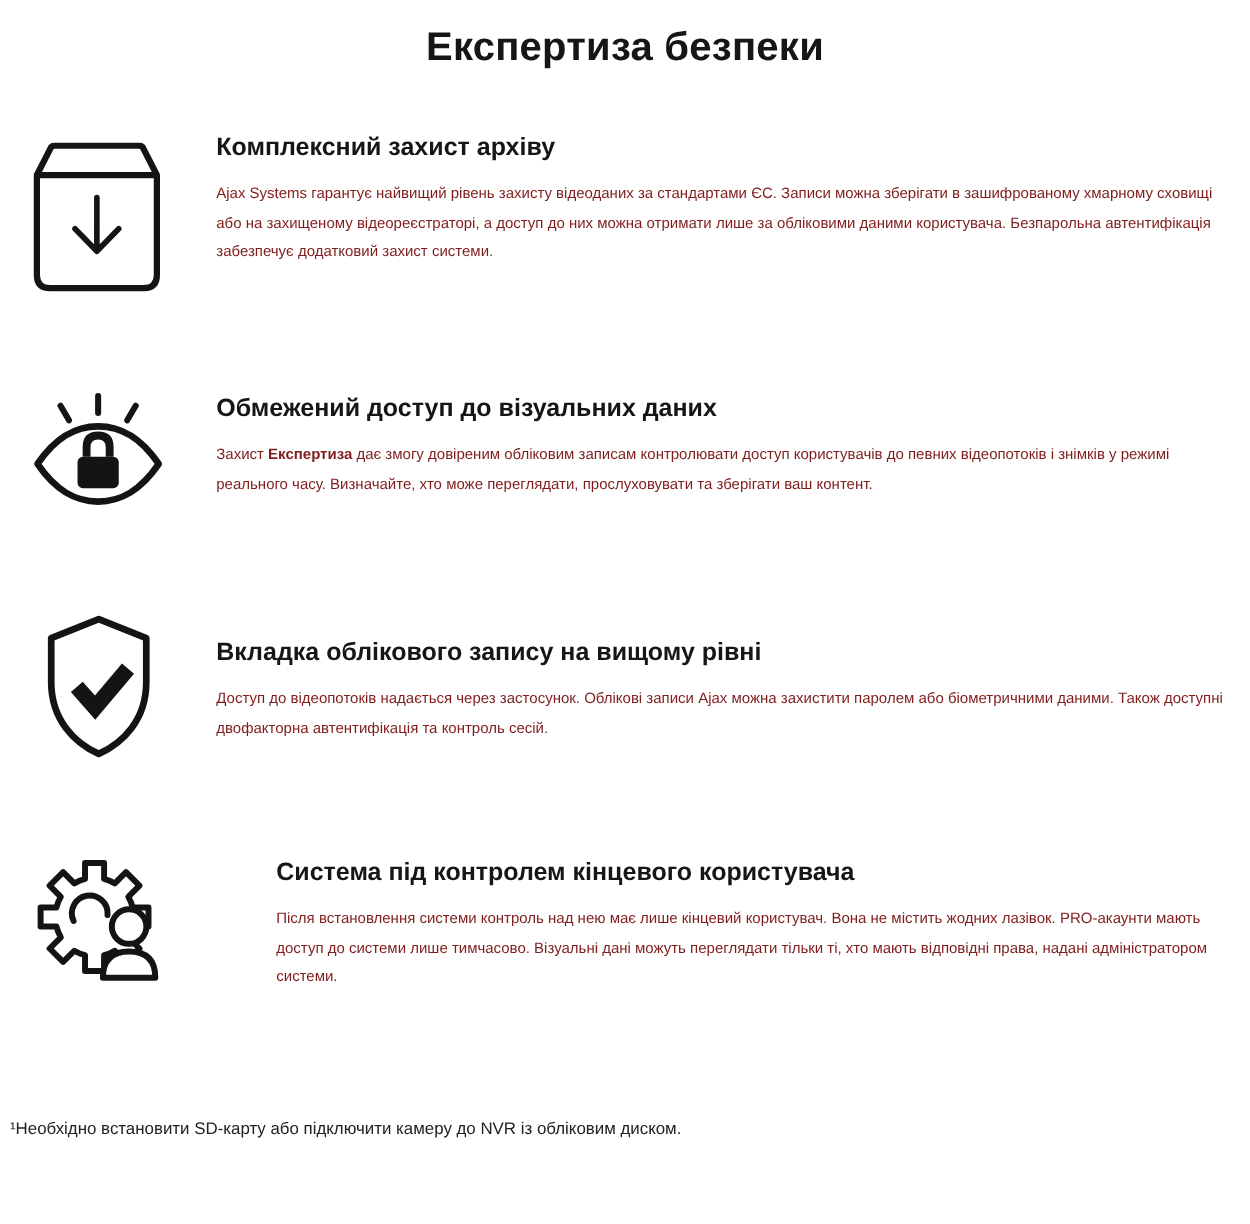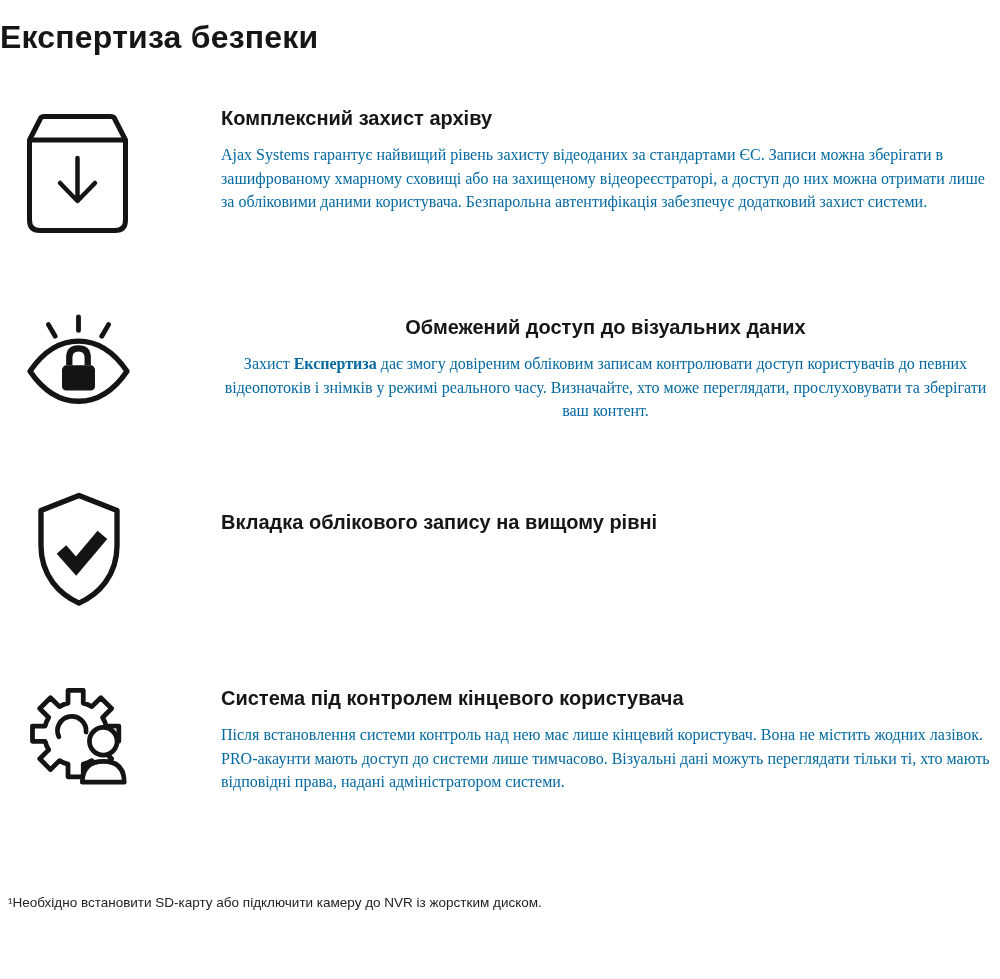--- a/index.html
+++ b/index.html
@@ -8,62 +8,61 @@
     width: 1000px;
     height: 979px;
     background: #ffffff;
     font-family: "Liberation Sans", sans-serif;
     color: #1a1a1a;
     overflow: hidden;
   }
   .title {
     margin: 0;
     padding-top: 17px;
+    text-align: center;
     font-size: 32px;
     line-height: 40px;
     font-weight: 700;
     color: #161616;
     letter-spacing: 0.2px;
   }
   .content { margin-top: 50px; }
   .row { display: flex; align-items: flex-start; }
   .row-1 { min-height: 209px; }
-  .row-2 { min-height: 195px; text-align: center; }
+  .row-2 { min-height: 195px; }
   .row-3 { min-height: 176px; }
-  .row-4 { min-height: 188px; }
+  .row-4 { min-height: 188px; gap: 48px; }
   .icon-col {
     flex: 0 0 173px;
     width: 173px;
     box-sizing: border-box;
     padding-left: 26px;
   }
   .icon-col svg { display: block; }
   .icon-box    { margin-top: 7px; }
   .icon-eye    { margin-top: -4px; margin-left: -1px; }
   .icon-shield { margin-top: -20px; margin-left: 6px; }
   .icon-gear   { margin-top: -3px; margin-left: 2px; }
   .text-col {
     flex: 1 1 auto;
     max-width: 817px;
     padding-right: 10px;
-    margin-left: 48px;
   }
   .section-heading {
     margin: 0 0 13px 0;
     font-size: 20px;
     line-height: 23px;
     font-weight: 700;
     color: #161616;
   }
   .section-body {
     margin: 0;
-    font-size: 16px;
+    font-size: 12px;
     line-height: 23.5px;
-    color: #0369a1;
-    font-family: Liberation Serif, serif;
+    color: #7f1d1d;
   }
   .section-body b { font-weight: 700; }
   .footnote {
     margin: 19px 0 0 8px;
     font-size: 13.5px;
     line-height: 18px;
     color: #222222;
   }
   .ic { stroke: #141414; fill: none; stroke-linejoin: round; }
 </style>
@@ -107,35 +106,36 @@
 
     <div class="row row-3">
       <div class="icon-col">
         <svg class="icon-shield" width="94" height="117" viewBox="0 0 96 120" xmlns="http://www.w3.org/2000/svg">
           <path class="ic" stroke-width="5.5" d="M 48 4.5 L 9 20 L 9 56 C 9 87 28 106 48 115 C 68 106 87 87 87 56 L 87 20 Z"></path>
           <path d="M 30 60 L 45 77 L 72 45" stroke="#141414" stroke-width="13" fill="none" stroke-linecap="butt" stroke-linejoin="miter"></path>
         </svg>
       </div>
       <div class="text-col">
         <h2 class="section-heading">Вкладка облікового запису на вищому рівні</h2>
+        <p class="section-body">Доступ до відеопотоків надається через застосунок. Облікові записи Ajax можна захистити паролем або біометричними даними. Також доступні двофакторна автентифікація та контроль сесій.</p>
       </div>
     </div>
 
     <div class="row row-4">
       <div class="icon-col">
         <svg class="icon-gear" width="101" height="105" viewBox="0 0 106 110" xmlns="http://www.w3.org/2000/svg">
           <path class="ic" stroke-width="5" d="M 42 20 L 42 6.7 L 58 6.7 L 58 20 A 33 33 0 0 1 67 23.7 L 76.4 14.3 L 87.7 25.6 L 78.3 35 A 33 33 0 0 1 82 44 L 95.3 44 L 95.3 60 L 82 60 A 33 33 0 0 1 78.3 69 L 87.7 78.4 L 76.4 89.7 L 67 80.3 A 33 33 0 0 1 58 84 L 58 97.3 L 42 97.3 L 42 84 A 33 33 0 0 1 33 80.3 L 23.6 89.7 L 12.3 78.4 L 21.7 69 A 33 33 0 0 1 18 60 L 4.7 60 L 4.7 44 L 18 44 A 33 33 0 0 1 21.7 35 L 12.3 25.6 L 23.6 14.3 L 33 23.7 A 33 33 0 0 1 42 20 Z"></path>
           <path class="ic" stroke-width="5" stroke-linecap="round" d="M 60.9 50.3 A 15 15 0 1 0 32.4 55.3"></path>
           <circle cx="79" cy="60" r="14.5" fill="#ffffff" stroke="#141414" stroke-width="5"></circle>
           <path d="M 57 103 Q 57 81 79 81 Q 101 81 101 103 Z" fill="#ffffff" stroke="#141414" stroke-width="5" stroke-linejoin="round"></path>
         </svg>
       </div>
       <div class="text-col">
         <h2 class="section-heading">Система під контролем кінцевого користувача</h2>
         <p class="section-body">Після встановлення системи контроль над нею має лише кінцевий користувач. Вона не містить жодних лазівок. PRO-акаунти мають доступ до системи лише тимчасово. Візуальні дані можуть переглядати тільки ті, хто мають відповідні права, надані адміністратором системи.</p>
       </div>
     </div>
 
   </div>
 
-  <p class="footnote">¹Необхідно встановити SD-карту або підключити камеру до NVR із жорстким диском.</p>
+  <p class="footnote">¹Необхідно встановити SD-карту або підключити камеру до NVR із обліковим диском.</p>
 
 </div>
 
 </body></html>

